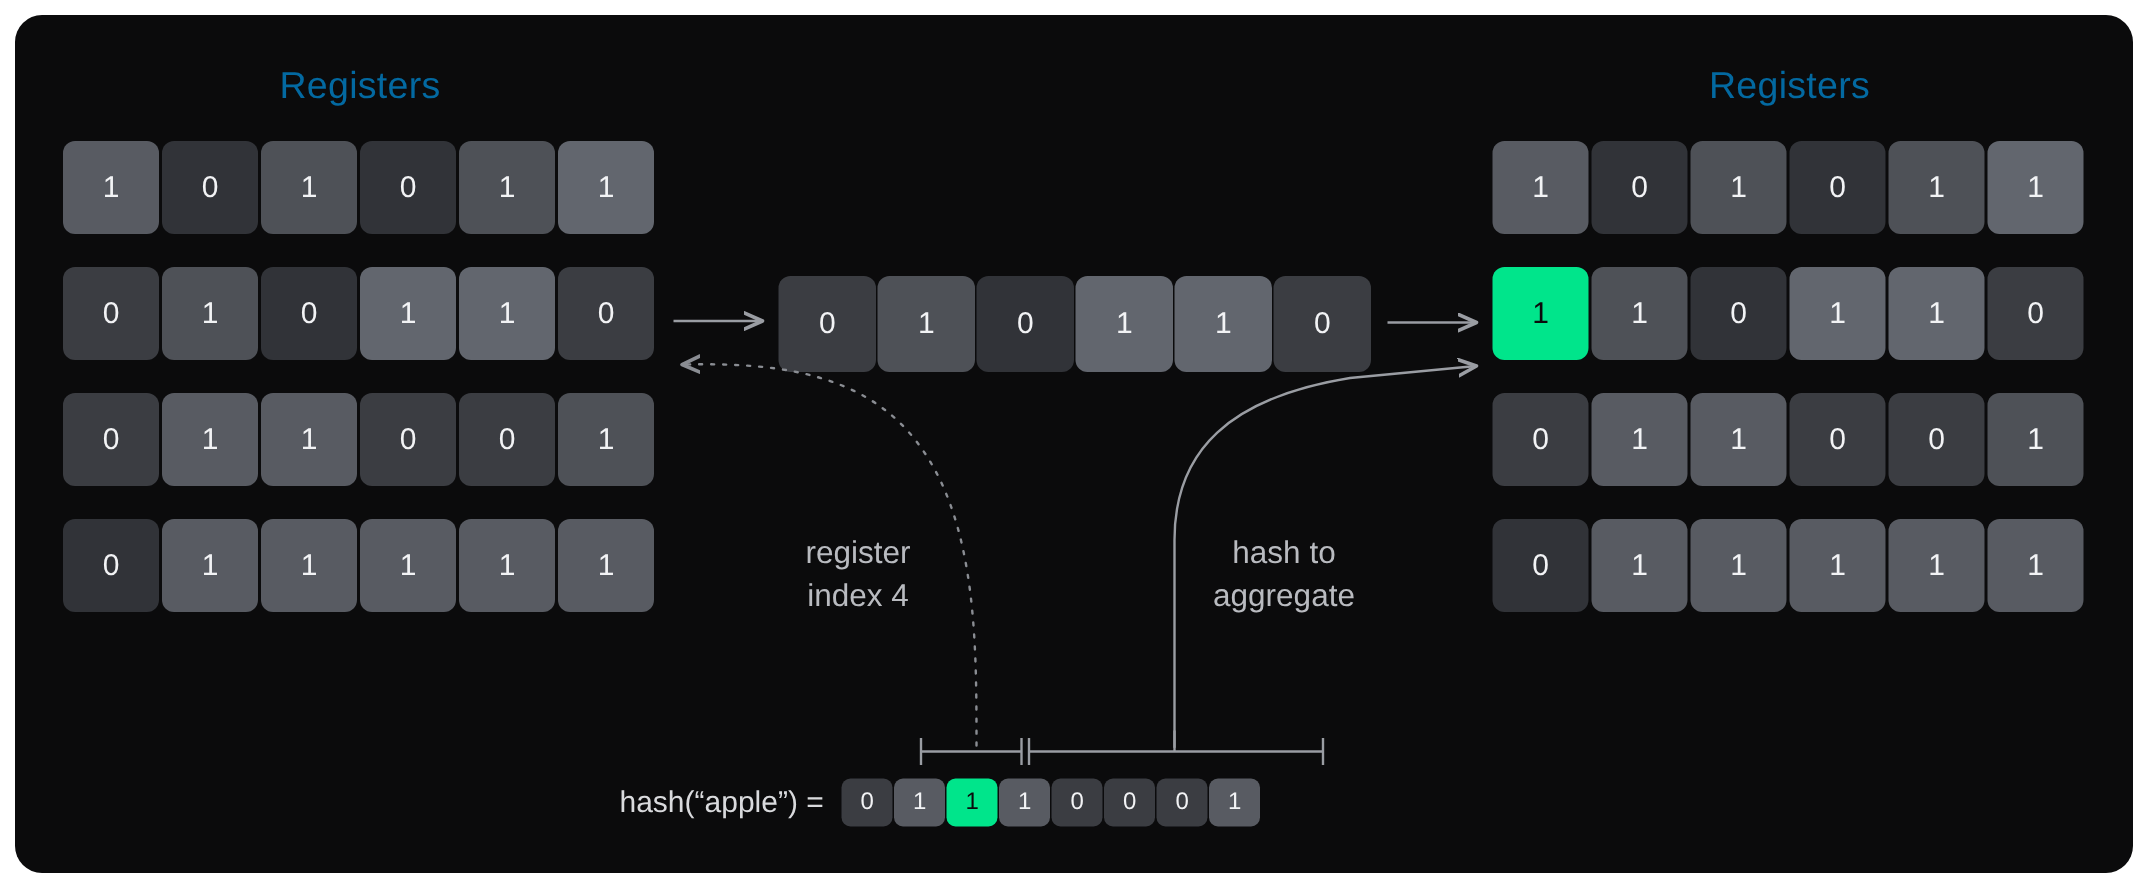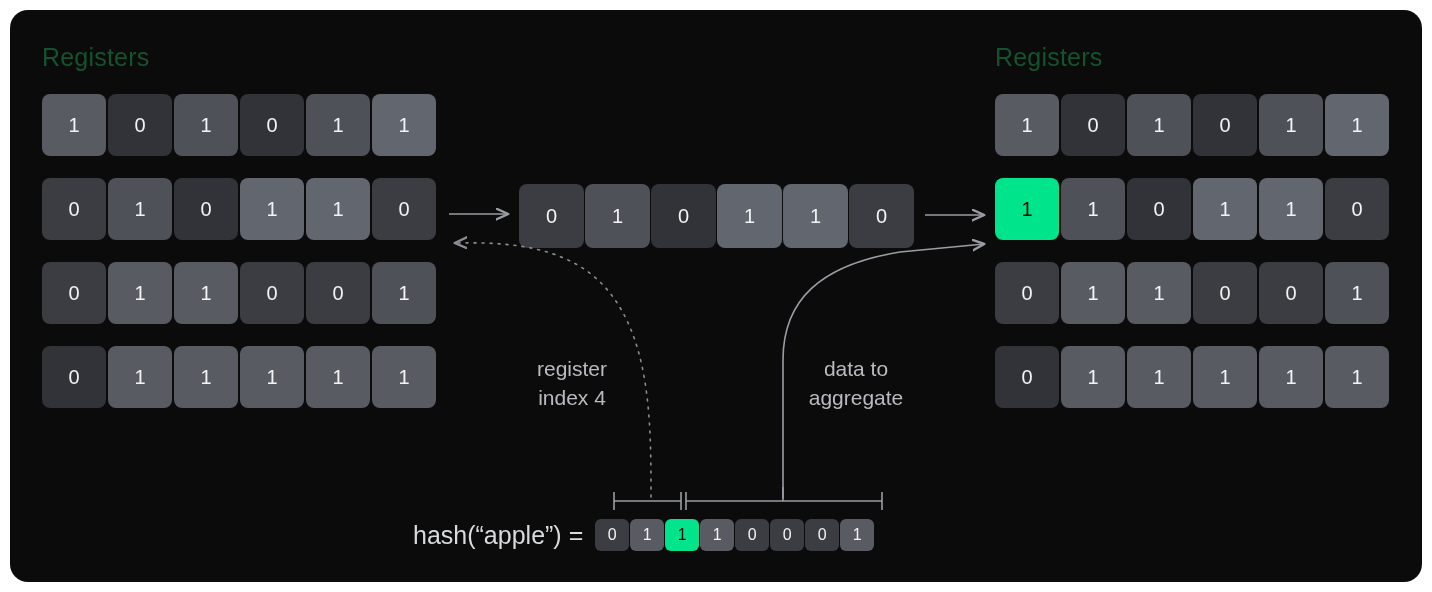--- a/index.html
+++ b/index.html
@@ -20,23 +20,24 @@
     left: 10px;
     top: 10px;
     width: 1412px;
     height: 572px;
     background: #0b0b0c;
     border-radius: 18px;
   }
   .reg-title {
     position: absolute;
     font-size: 25px;
-    color: #14532d;
+    color: #0369a1;
     letter-spacing: 0.2px;
     white-space: nowrap;
+    text-align: center;
   }
   #title-left  { left: 42px;  top: 43px; width: 396px; }
   #title-right { left: 995px; top: 43px; width: 396px; }
 
   .grid {
     position: absolute;
     display: grid;
     grid-template-columns: repeat(6, 64px);
     grid-template-rows: repeat(4, 62px);
     column-gap: 2px;
@@ -74,21 +75,21 @@
 
   .hash-row {
     position: absolute;
     left: 413px;
     top: 518px;
     display: flex;
     align-items: center;
     gap: 12px;
   }
   .hash-label {
-    font-size: 25px;
+    font-size: 20px;
     color: #d9dadd;
     white-space: nowrap;
     line-height: 34px;
   }
   .hash-bits {
     display: grid;
     grid-auto-flow: column;
     grid-auto-columns: 34px;
     grid-template-rows: 32px;
     column-gap: 1px;
@@ -183,21 +184,21 @@
       <div class="cell s2">0</div>
       <div class="cell s4">1</div>
       <div class="cell s1">0</div>
       <div class="cell s6">1</div>
       <div class="cell s6">1</div>
       <div class="cell s2">0</div>
     </div>
 
   <div class="annot" id="annot-index">register
 index 4</div>
-  <div class="annot" id="annot-data">data to
+  <div class="annot" id="annot-data">hash to
 aggregate</div>
 
   <div class="hash-row">
     <div class="hash-label">hash(“apple”) =</div>
     <div class="hash-bits" id="hash-bits">
         <div class="cell s2">0</div>
         <div class="cell s5">1</div>
         <div class="cell hl">1</div>
         <div class="cell s5">1</div>
         <div class="cell s2">0</div>

